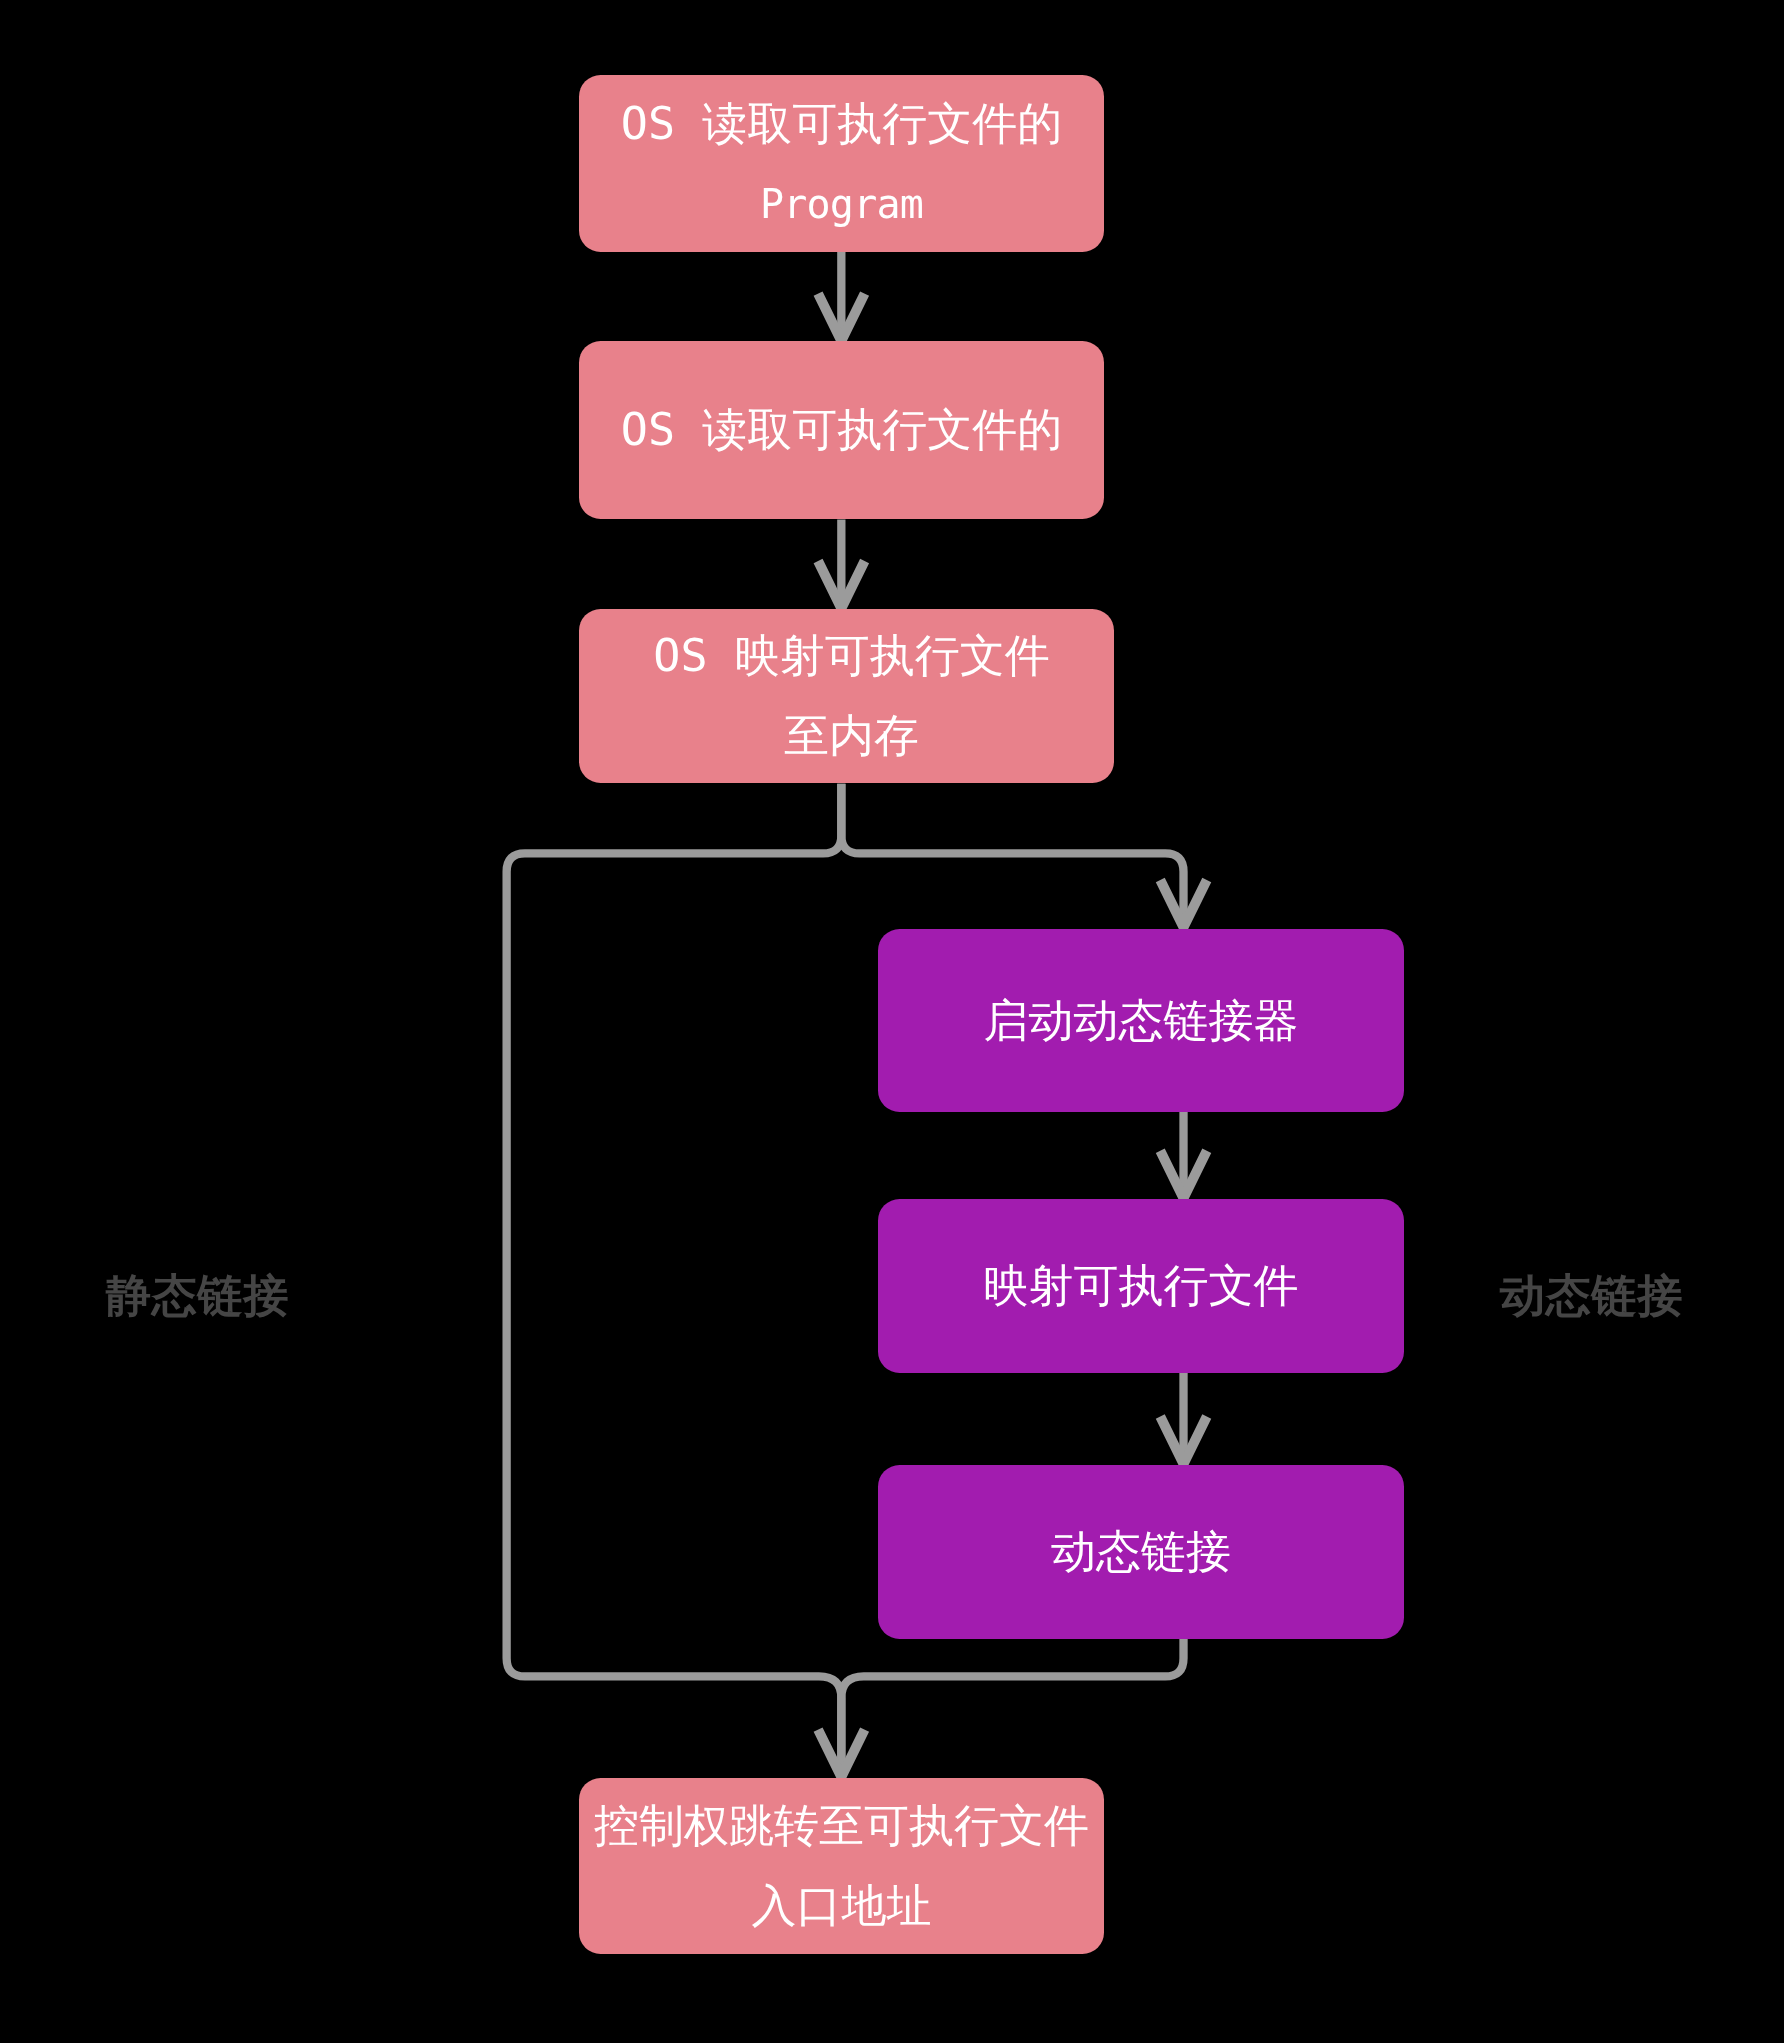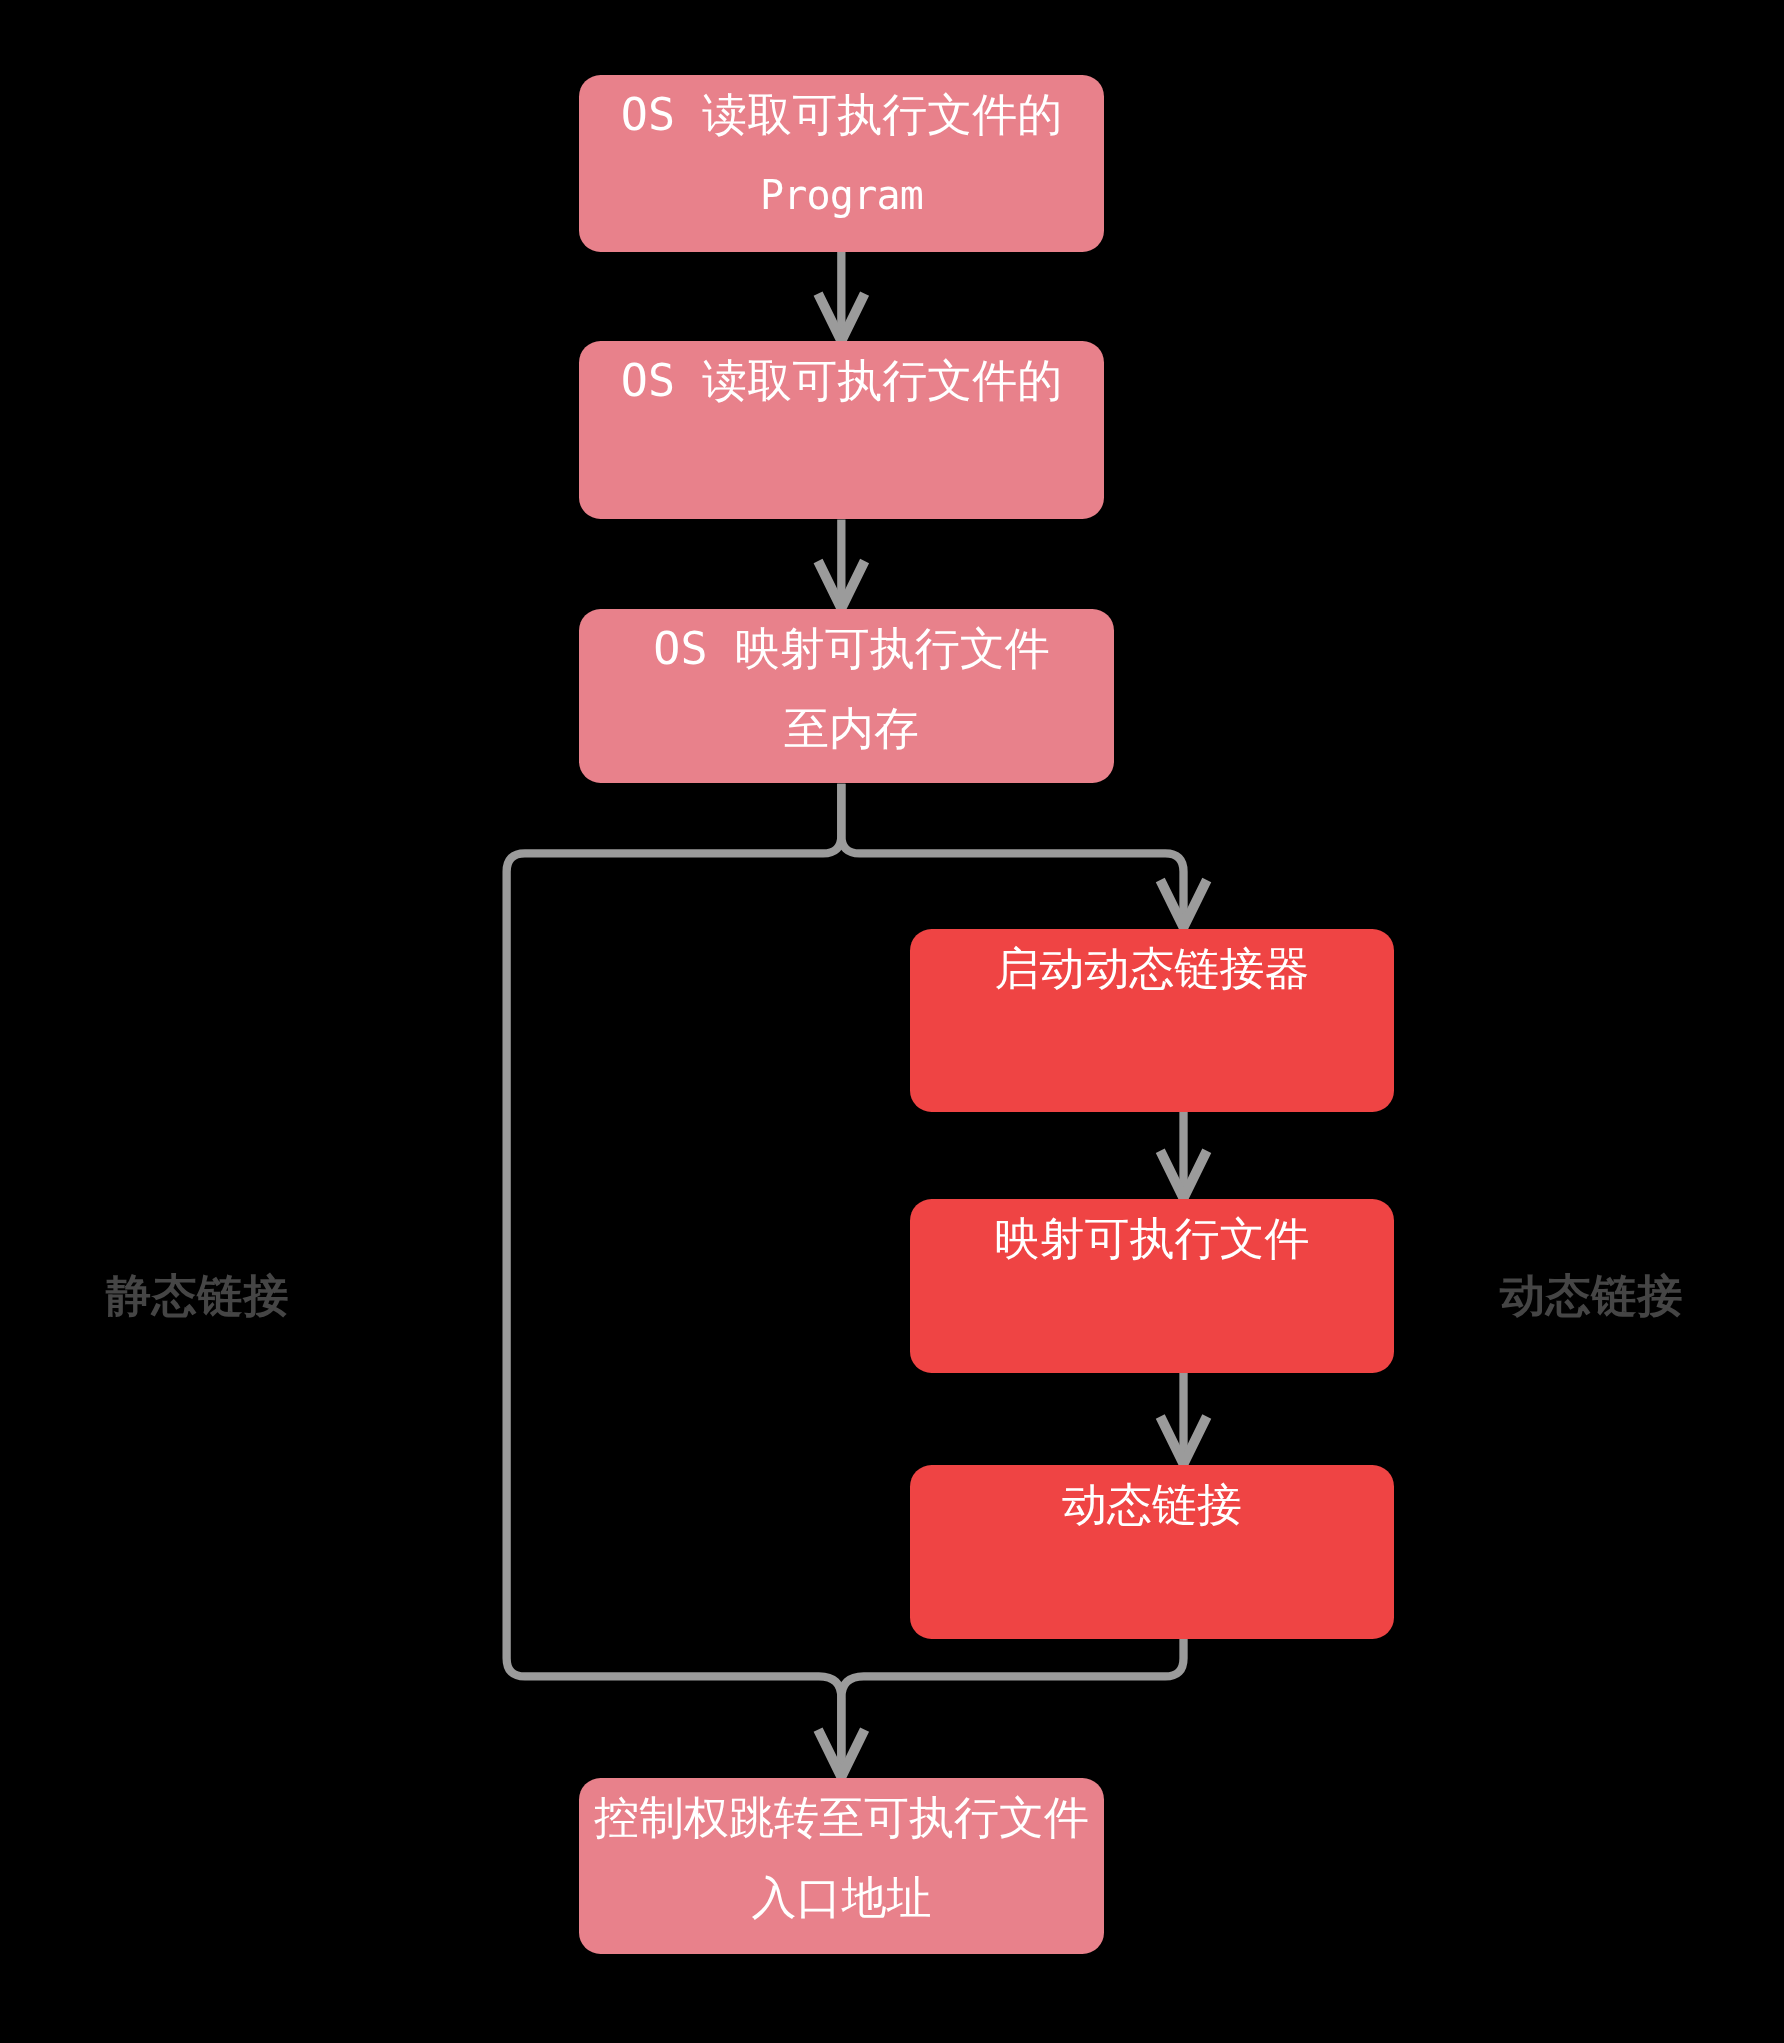--- a/index.html
+++ b/index.html
@@ -2,24 +2,24 @@
 <html style="font-size:13.3px"><head>
 <meta charset="utf-8">
 <style>
   html,body{margin:0;padding:0;background:#000;}
   .canvas{position:relative;width:1784px;height:2044px;background:#000000;overflow:hidden;
           font-family:"DejaVu Sans Mono","DejaVu Sans",sans-serif;}
   .connectors{position:absolute;left:0;top:0;width:1784px;height:2044px;}
   .connectors path{fill:none;stroke:#9b9b9b;}
   .connectors .line{stroke-width:10;}
   .connectors .head{stroke-width:12;stroke-linejoin:miter;}
-  .node{position:absolute;display:flex;flex-direction:column;align-items:center;
+  .node{position:absolute;display:flex;flex-direction:column;justify-content:center;align-items:center;
         text-align:center;color:#ffffff;border-radius:21.6px;font-size:45px;line-height:80px;}
   .node.process{background:#e8818b;left:579px;width:525px;}
-  .node.dynamic{background:#ef4444;left:910px;width:484px;}
+  .node.dynamic{background:#a21caf;left:878px;width:526px;}
   .node .latin{font-size:40px;letter-spacing:-0.8px;}
   .side-label{position:absolute;font-size:45px;color:#454545;letter-spacing:0.8px;
               font-family:"DejaVu Sans","Liberation Sans",sans-serif;font-weight:bold;white-space:nowrap;text-align:right;}
 </style>
 </head>
 <body>
 
 <div class="canvas">
 
   <svg class="connectors" viewBox="0 0 2148 2460">

